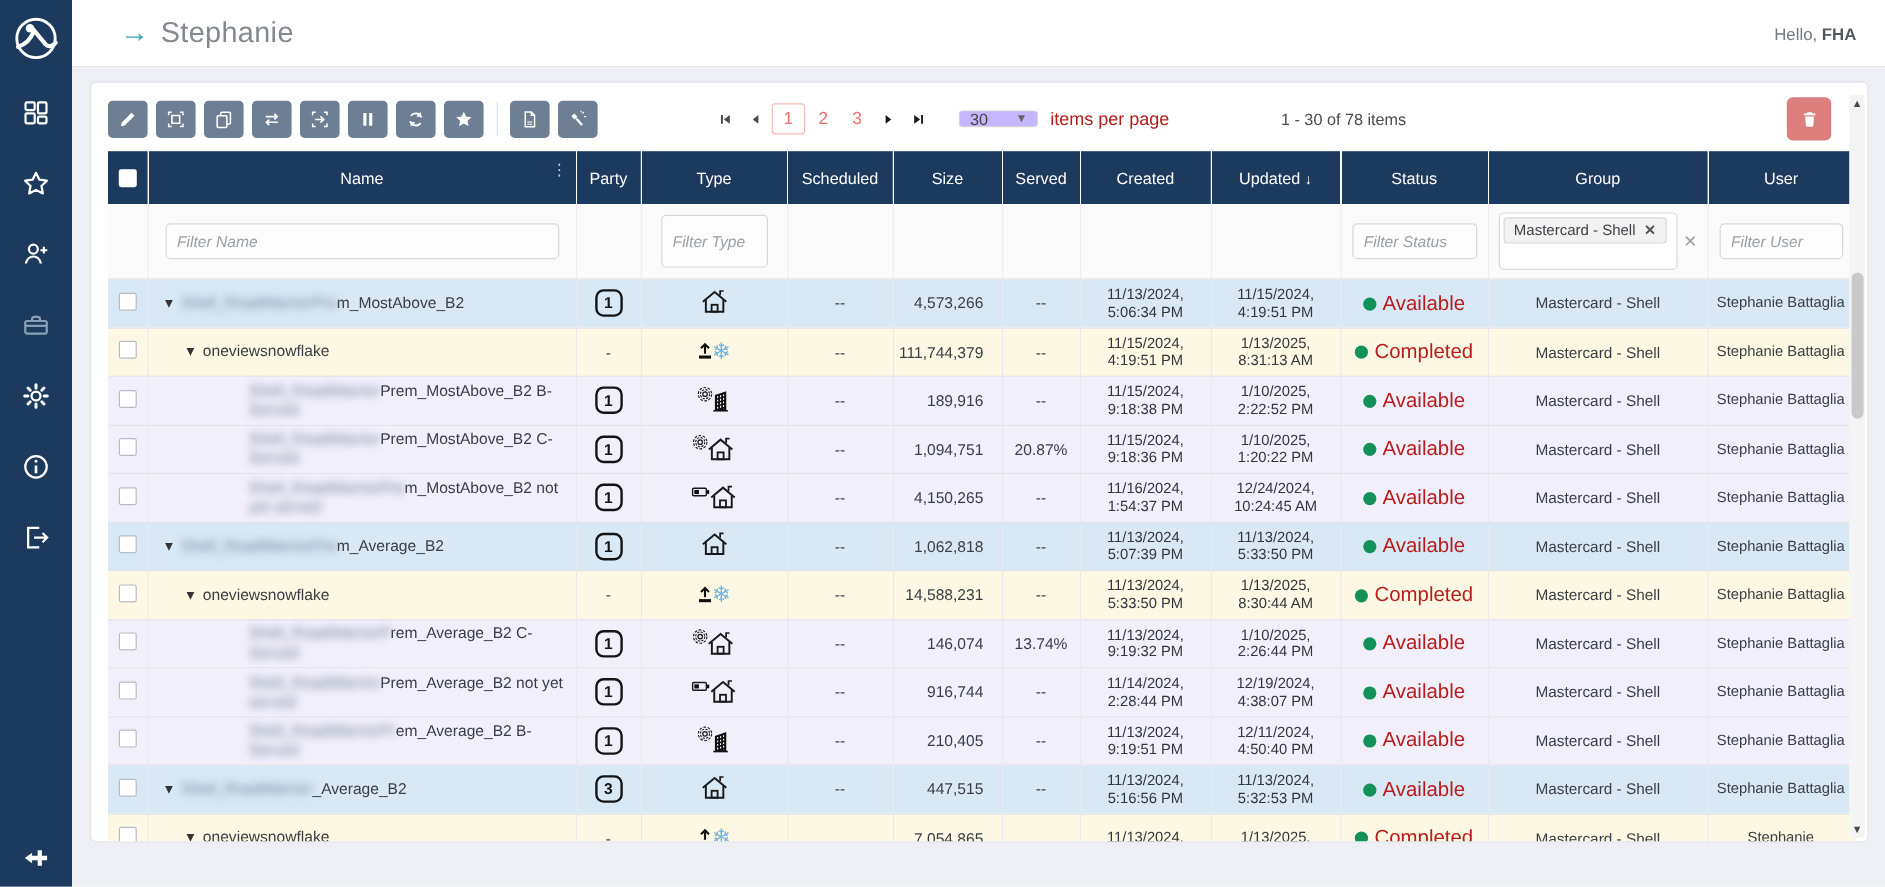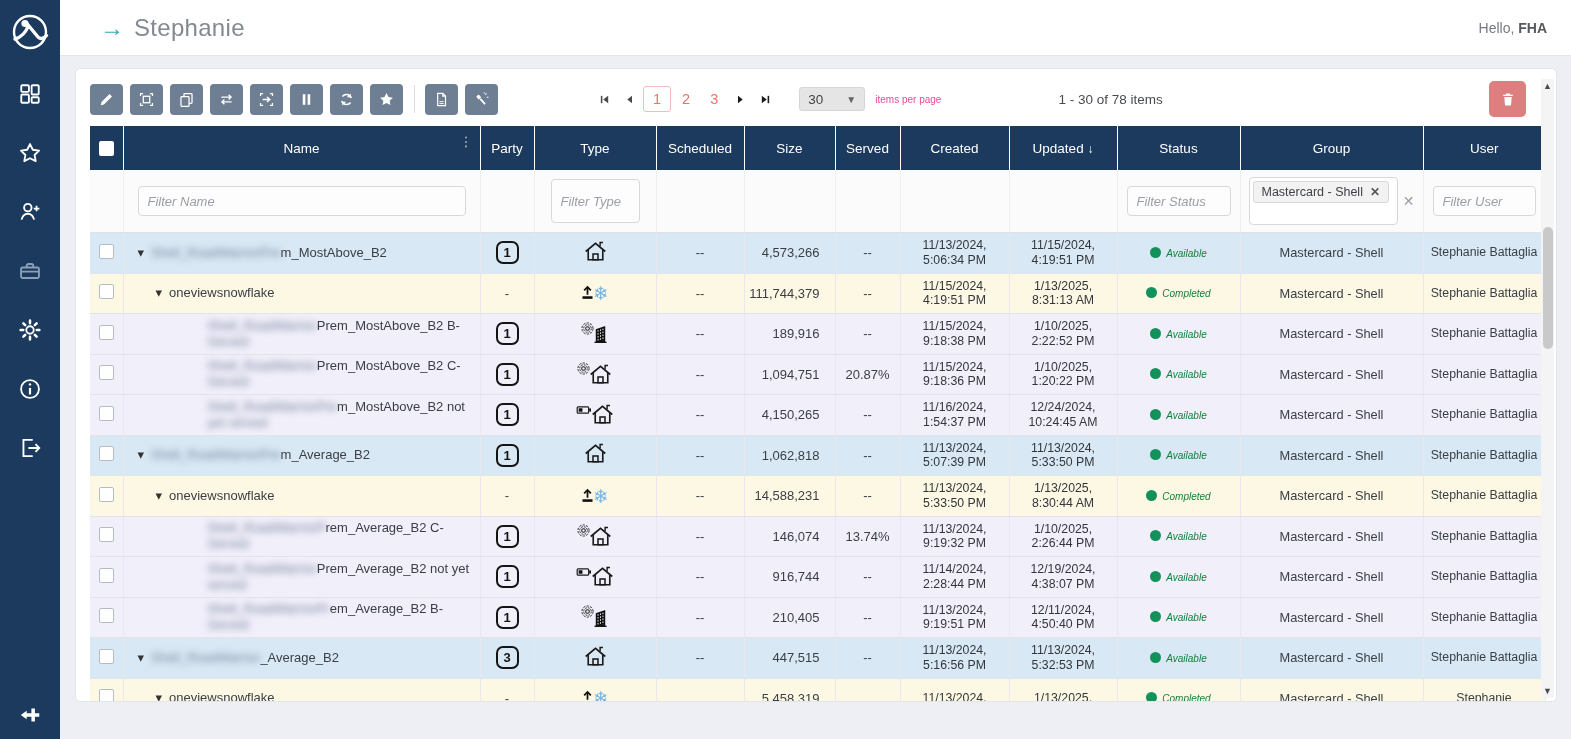--- a/index.html
+++ b/index.html
@@ -29,24 +29,24 @@
   
   .toolbar { display:flex; align-items:center; height:42px; margin-bottom:6px; padding-right:16px; }
   .tbtn { width:33px; height:31px; border:none; border-radius:4px; background:#6e7e93; margin-right:7px; cursor:pointer; display:inline-flex; align-items:center; justify-content:center; }
   .tbtn svg { width:17px; height:17px; }
   .tsep { width:1px; height:28px; background:#d9dce1; margin:0 10px 0 4px; }
   .pager { display:flex; align-items:center; margin-left:88px; gap:2px; }
   .pnav { background:none; border:none; cursor:pointer; padding:3px 6px; display:inline-flex; align-items:center; }
   .pnav svg { width:11px; height:11px; }
   .pnum { background:none; border:none; color:#e9736d; font-size:14.5px; padding:4px 9px; cursor:pointer; font-family:inherit; }
   .pnum.cur { border:1px solid #f2bcb7; border-radius:3px; background:#fff; }
-  .psel { margin-left:22px; width:66px; height:24px; border:1px solid #d4d6da; border-radius:3px; background:#e5e5e5; display:flex; align-items:center; padding:0 8px; font-size:13.5px; color:#444; cursor:pointer; }
+  .psel { margin-left:22px; width:66px; height:14px; border:1px solid #d4d6da; border-radius:3px; background:#c4b5fd; display:flex; align-items:center; padding:0 8px; font-size:13.5px; color:#444; cursor:pointer; }
   .psel .dd { margin-left:auto; color:#666; font-size:10px; }
-  .plabel { margin-left:10px; font-size:10px; color:#ec4899; }
-  .prange { margin-left:117px; font-size:13.5px; color:#484c50; }
+  .plabel { margin-left:10px; font-size:15px; color:#b91c1c; }
+  .prange { margin-left:93px; font-size:13.5px; color:#484c50; }
   .delbtn { margin-left:auto; width:37px; height:36px; border:none; border-radius:5px; background:#dd7f7f; cursor:pointer; display:inline-flex; align-items:center; justify-content:center; }
   .delbtn svg { width:16px; height:16px; }
 
   
   table { border-collapse:collapse; table-layout:fixed; width:1455px; }
   thead tr.hdr th { background:#1c3a5e; color:#fff; font-size:13.5px; font-weight:normal; height:44px; border-right:1px solid #fff; position:relative; text-align:center; cursor:pointer; }
   thead tr.hdr th:last-child { border-right:none; }
   .colmenu { position:absolute; right:7px; top:8px; font-size:13px; color:#cfd8e2; cursor:pointer; }
   .sortarr { font-size:12px; }
   .hcb { display:inline-block; width:15px; height:15px; background:#fff; border-radius:2px; vertical-align:middle; cursor:pointer; }
@@ -72,21 +72,21 @@
   tr.leaf td.namecell { padding-left:84px; }
   .caret { color:#333; font-size:13px; margin-right:7px; cursor:pointer; }
   .blur { filter:blur(3.6px); color:#72819b; }
   .pbadge { display:inline-block; min-width:23px; height:23px; border:2.2px solid #141414; border-radius:7px; font-weight:bold; font-size:13px; line-height:19px; color:#141414; }
   .ticon { display:inline-flex; align-items:center; justify-content:center; }
   .ticon .ovl { margin-right:-2px; position:relative; top:-4px; }
   .flake { color:#74b3e4; font-family:"DejaVu Sans", sans-serif; font-size:19px; margin-left:-1px; }
   td.sizecell { text-align:right; padding-right:15px; }
   td.datecell { font-size:12.3px; line-height:1.2; color:#33373c; }
   .sdot { display:inline-block; width:11px; height:11px; border-radius:50%; background:#13915b; margin-right:5px; vertical-align:-1px; }
-  td.statuscell { color:#15803d; font-size:10px;font-style:italic; }
+  td.statuscell { color:#b91c1c; font-size:17px; }
   td.groupcell { font-size:12.8px; }
   td.usercell { font-size:12.3px; line-height:1.2; }
 
   
   .vscroll { position:absolute; top:10px; right:2px; bottom:3px; width:13px; background:#f4f4f4; border-radius:2px; }
   .varrow { position:absolute; left:0; width:13px; height:14px; color:#4a4a4a; font-size:9px; text-align:center; line-height:14px; cursor:pointer; }
   .varrow.up { top:0; } .varrow.dn { bottom:0; }
   .vthumb { position:absolute; left:1.5px; top:148px; width:10px; height:122px; background:#c9c9c9; border-radius:5px; cursor:grab; }
 </style>
 </head>
@@ -572,21 +572,21 @@
                 <td>-</td>
                 <td><span><span class="ticon">
                       <svg viewBox="0 0 14 17" width="13" height="16">
                         <path d="M7 2.2v8.2" stroke="#111" stroke-width="1.9" fill="none"></path>
                         <path d="M3.4 5.6L7 2l3.6 3.6" fill="none" stroke="#111" stroke-width="1.9"></path>
                         <rect x="1.6" y="12" width="10.8" height="2.8" fill="#111"></rect>
                       </svg>
                       <span class="flake">❄</span>
                     </span></span></td>
                 <td></td>
-                <td class="sizecell">5,458,319</td>
+                <td class="sizecell">7,054,865</td>
                 <td></td>
                 <td class="datecell">11/13/2024,</td>
                 <td class="datecell">1/13/2025,</td>
                 <td class="statuscell"><span class="sdot"></span><span>Completed</span></td>
                 <td class="groupcell">Mastercard - Shell</td>
                 <td class="usercell">Stephanie</td>
               </tr>
             </tbody>
         </table>
 

